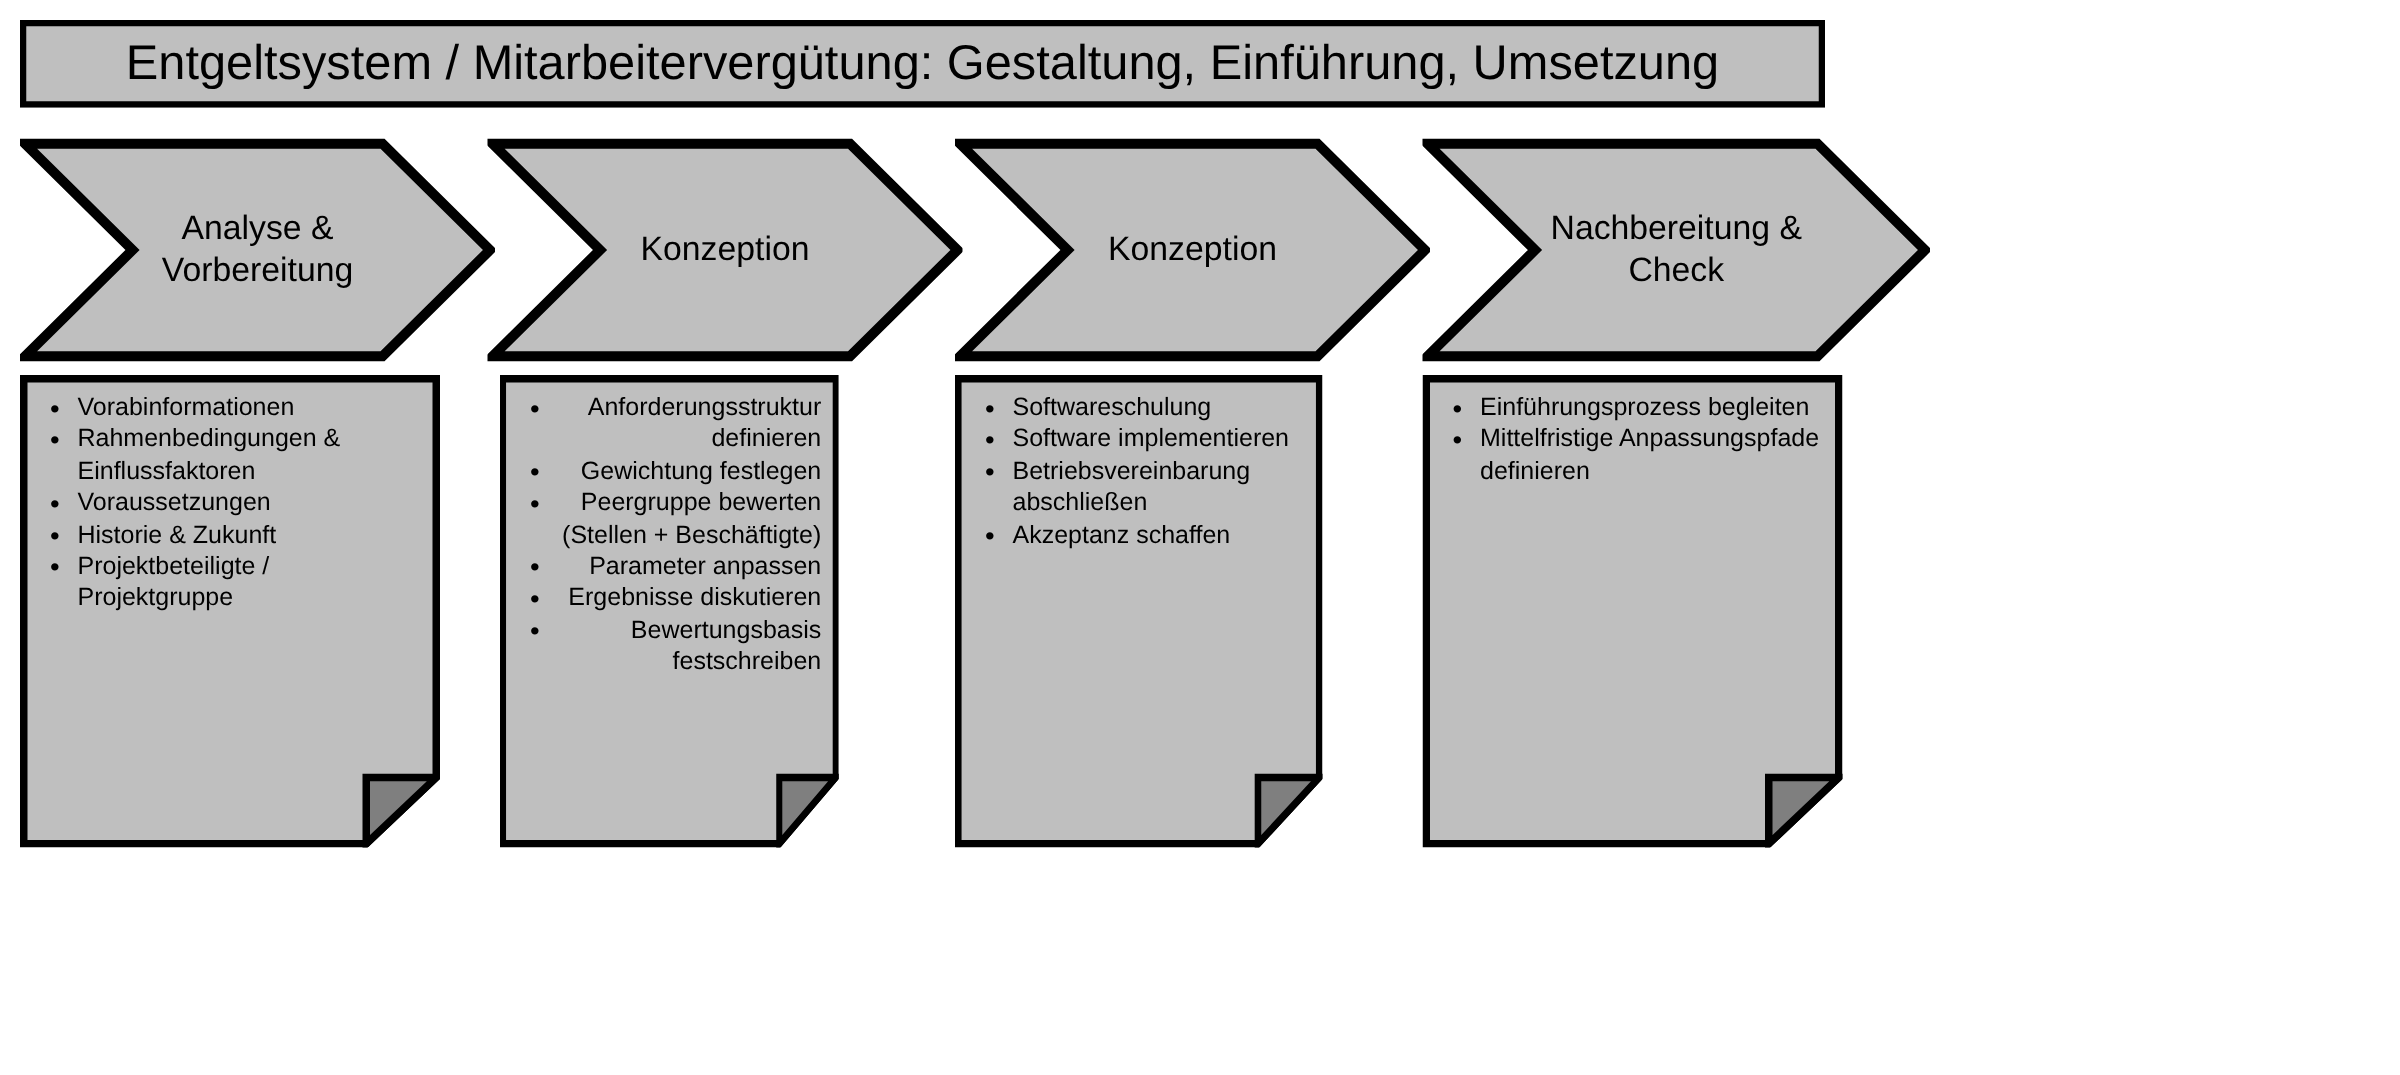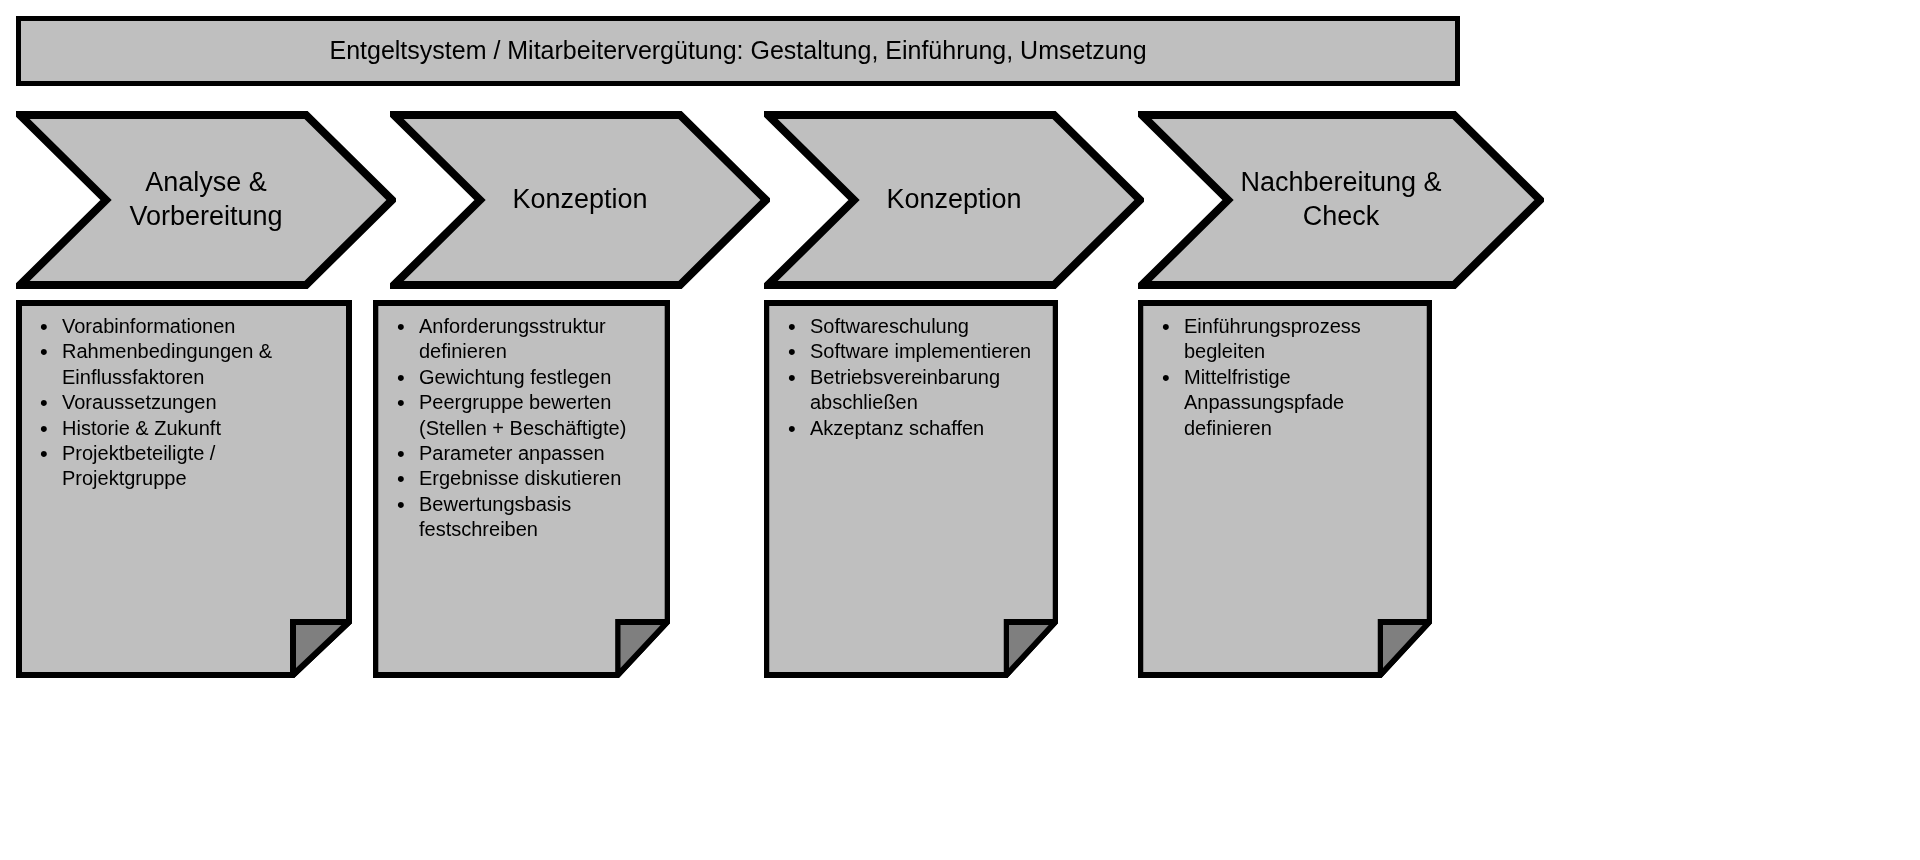--- a/index.html
+++ b/index.html
@@ -30,21 +30,21 @@
     width: 1444px;
     height: 70px;
     background: #bfbfbf;
     border: 5px solid #000000;
     box-sizing: border-box;
     display: flex;
     align-items: center;
     justify-content: center;
   }
   #title-text {
-    font-size: 25px;
+    font-size: 39px;
     line-height: 1.1;
     letter-spacing: 0px;
     white-space: nowrap;
     color: #000000;
   }
 
   
   #chevron-row {
     position: absolute;
     left: 16px;
@@ -204,21 +204,21 @@
         <ul>
           <li>Vorabinformationen</li>
           <li>Rahmenbedingungen &amp; Einflussfaktoren</li>
           <li>Voraussetzungen</li>
           <li>Historie &amp; Zukunft</li>
           <li>Projektbeteiligte / Projektgruppe</li>
         </ul>
       </div>
     </div>
 
-    <div class="note-card" style="left:373px; width:297px;">
+    <div class="note-card" style="left:400px; width:271px;text-align:right;">
       <div class="paper">
         <svg viewBox="0 0 336 378" preserveAspectRatio="none">
           <polygon points="3,3 333,3 333,322 277,375 3,375" fill="#bfbfbf" stroke="#000000" stroke-width="6" stroke-linejoin="miter"></polygon>
           <polygon points="333,322 277,322 277,375" fill="#7f7f7f" stroke="#000000" stroke-width="6" stroke-linejoin="miter"></polygon>
         </svg>
       </div>
       <div class="bullets">
         <ul>
           <li>Anforderungsstruktur definieren</li>
           <li>Gewichtung festlegen</li>
@@ -240,21 +240,21 @@
       <div class="bullets">
         <ul>
           <li>Softwareschulung</li>
           <li>Software implementieren</li>
           <li>Betriebsvereinbarung abschließen</li>
           <li>Akzeptanz schaffen</li>
         </ul>
       </div>
     </div>
 
-    <div class="note-card" style="left:1138px; width:294px;">
+    <div class="note-card" style="left:1138px; width:336px;">
       <div class="paper">
         <svg viewBox="0 0 336 378" preserveAspectRatio="none">
           <polygon points="3,3 333,3 333,322 277,375 3,375" fill="#bfbfbf" stroke="#000000" stroke-width="6" stroke-linejoin="miter"></polygon>
           <polygon points="333,322 277,322 277,375" fill="#7f7f7f" stroke="#000000" stroke-width="6" stroke-linejoin="miter"></polygon>
         </svg>
       </div>
       <div class="bullets">
         <ul>
           <li>Einführungsprozess begleiten</li>
           <li>Mittelfristige Anpassungspfade definieren</li>

